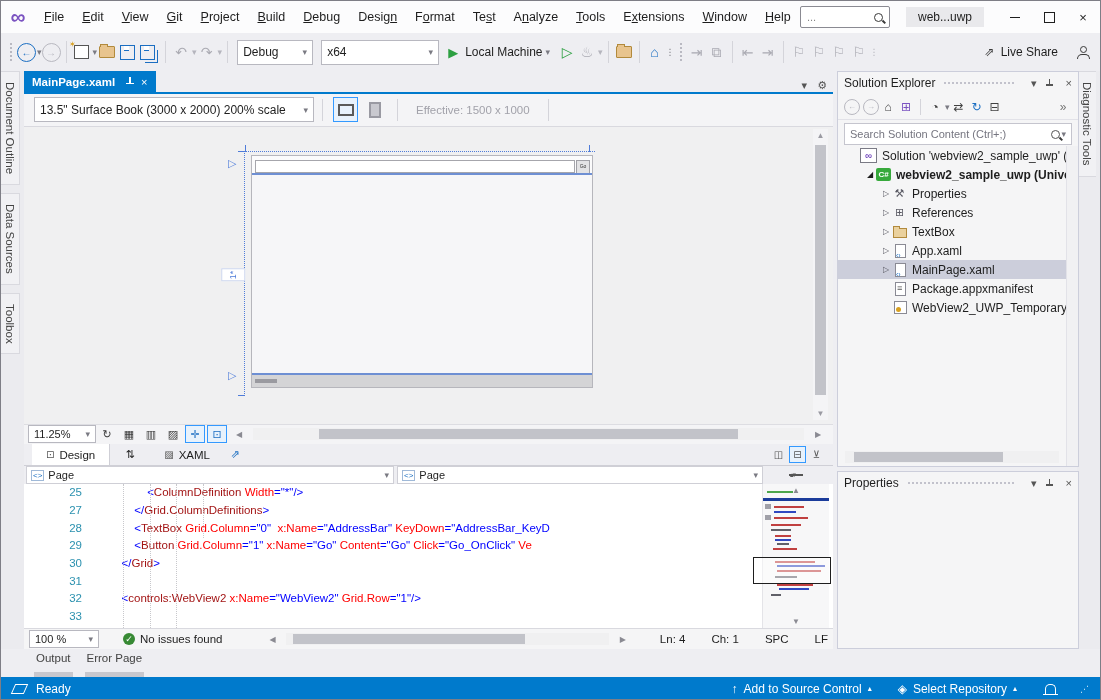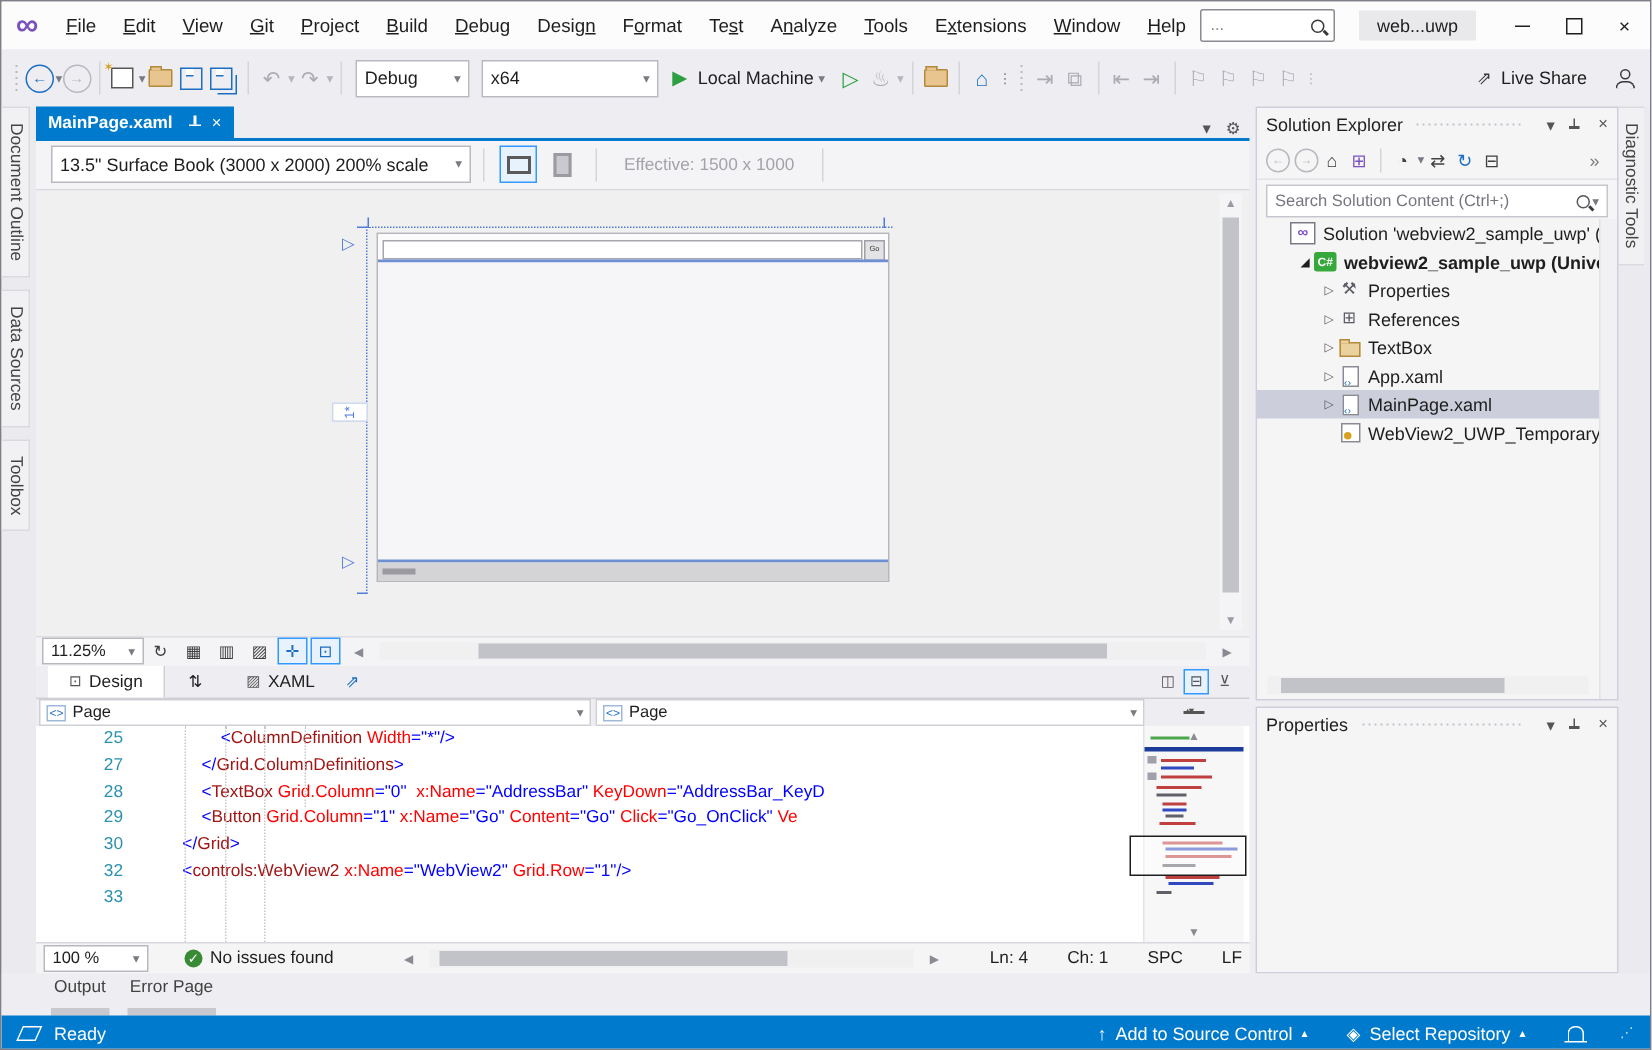--- a/index.html
+++ b/index.html
@@ -413,20 +413,21 @@
         </div>
     </div>
 
     <div id="editor">
       <div id="code-lines">
           <div class="code-line"><span class="ln">25</span><span><span class="tok-p">                </span><span class="tok-d">&lt;</span><span class="tok-e">ColumnDefinition</span><span class="tok-p"> </span><span class="tok-a">Width</span><span class="tok-d">="*"/&gt;</span></span></div>
           <div class="code-line"><span class="ln">27</span><span><span class="tok-p">            </span><span class="tok-d">&lt;/</span><span class="tok-e">Grid.ColumnDefinitions</span><span class="tok-d">&gt;</span></span></div>
           <div class="code-line"><span class="ln">28</span><span><span class="tok-p">            </span><span class="tok-d">&lt;</span><span class="tok-e">TextBox</span><span class="tok-p"> </span><span class="tok-a">Grid.Column</span><span class="tok-d">="0"</span><span class="tok-p">  </span><span class="tok-a">x:Name</span><span class="tok-d">="AddressBar"</span><span class="tok-p"> </span><span class="tok-a">KeyDown</span><span class="tok-d">="AddressBar_KeyD</span></span></div>
           <div class="code-line"><span class="ln">29</span><span><span class="tok-p">            </span><span class="tok-d">&lt;</span><span class="tok-e">Button</span><span class="tok-p"> </span><span class="tok-a">Grid.Column</span><span class="tok-d">="1"</span><span class="tok-p"> </span><span class="tok-a">x:Name</span><span class="tok-d">="Go"</span><span class="tok-p"> </span><span class="tok-a">Content</span><span class="tok-d">="Go"</span><span class="tok-p"> </span><span class="tok-a">Click</span><span class="tok-d">="Go_OnClick"</span><span class="tok-p"> </span><span class="tok-a">Ve</span></span></div>
           <div class="code-line"><span class="ln">30</span><span><span class="tok-p">        </span><span class="tok-d">&lt;/</span><span class="tok-e">Grid</span><span class="tok-d">&gt;</span></span></div>
+          <div class="code-line"><span class="ln">31</span><span></span></div>
           <div class="code-line"><span class="ln">32</span><span><span class="tok-p">        </span><span class="tok-d">&lt;</span><span class="tok-e">controls:WebView2</span><span class="tok-p"> </span><span class="tok-a">x:Name</span><span class="tok-d">="WebView2"</span><span class="tok-p"> </span><span class="tok-a">Grid.Row</span><span class="tok-d">="1"</span><span class="tok-d">/&gt;</span></span></div>
           <div class="code-line"><span class="ln">33</span><span></span></div>
         </div>
       <div class="iguide" style="left:99px;"></div>
       <div class="iguide" style="left:126px;"></div>
       <div class="iguide" style="left:152px;"></div>
       <div class="iguide" style="left:179px;height:54px;bottom:auto;"></div>
       <div id="minimap">
         <span class="sb-arrow" style="top:2px;color:#8A8A92;">▲</span>
         <div id="mm-marks">
@@ -534,20 +535,25 @@
           <span class="tic tic-xamldoc"></span>
           <span class="lbl">App.xaml</span>
         </div>
         <div class="tree-row sel" style="padding-left: 42px;">
           <span class="exp">▷</span>
           <span class="tic tic-xamldoc"></span>
           <span class="lbl">MainPage.xaml</span>
         </div>
         <div class="tree-row" style="padding-left: 42px;">
           <span class="exp"></span>
+          <span class="tic tic-manifest"></span>
+          <span class="lbl">Package.appxmanifest</span>
+        </div>
+        <div class="tree-row" style="padding-left: 42px;">
+          <span class="exp"></span>
           <span class="tic tic-cert"></span>
           <span class="lbl">WebView2_UWP_TemporaryKey</span>
         </div>
       </div>
     <div id="se-vstrip"></div>
     <div class="hscroll" id="se-hscroll">
       <div class="sb-thumb" style="left:4%;width:70%;"></div>
     </div>
   </div>
 

